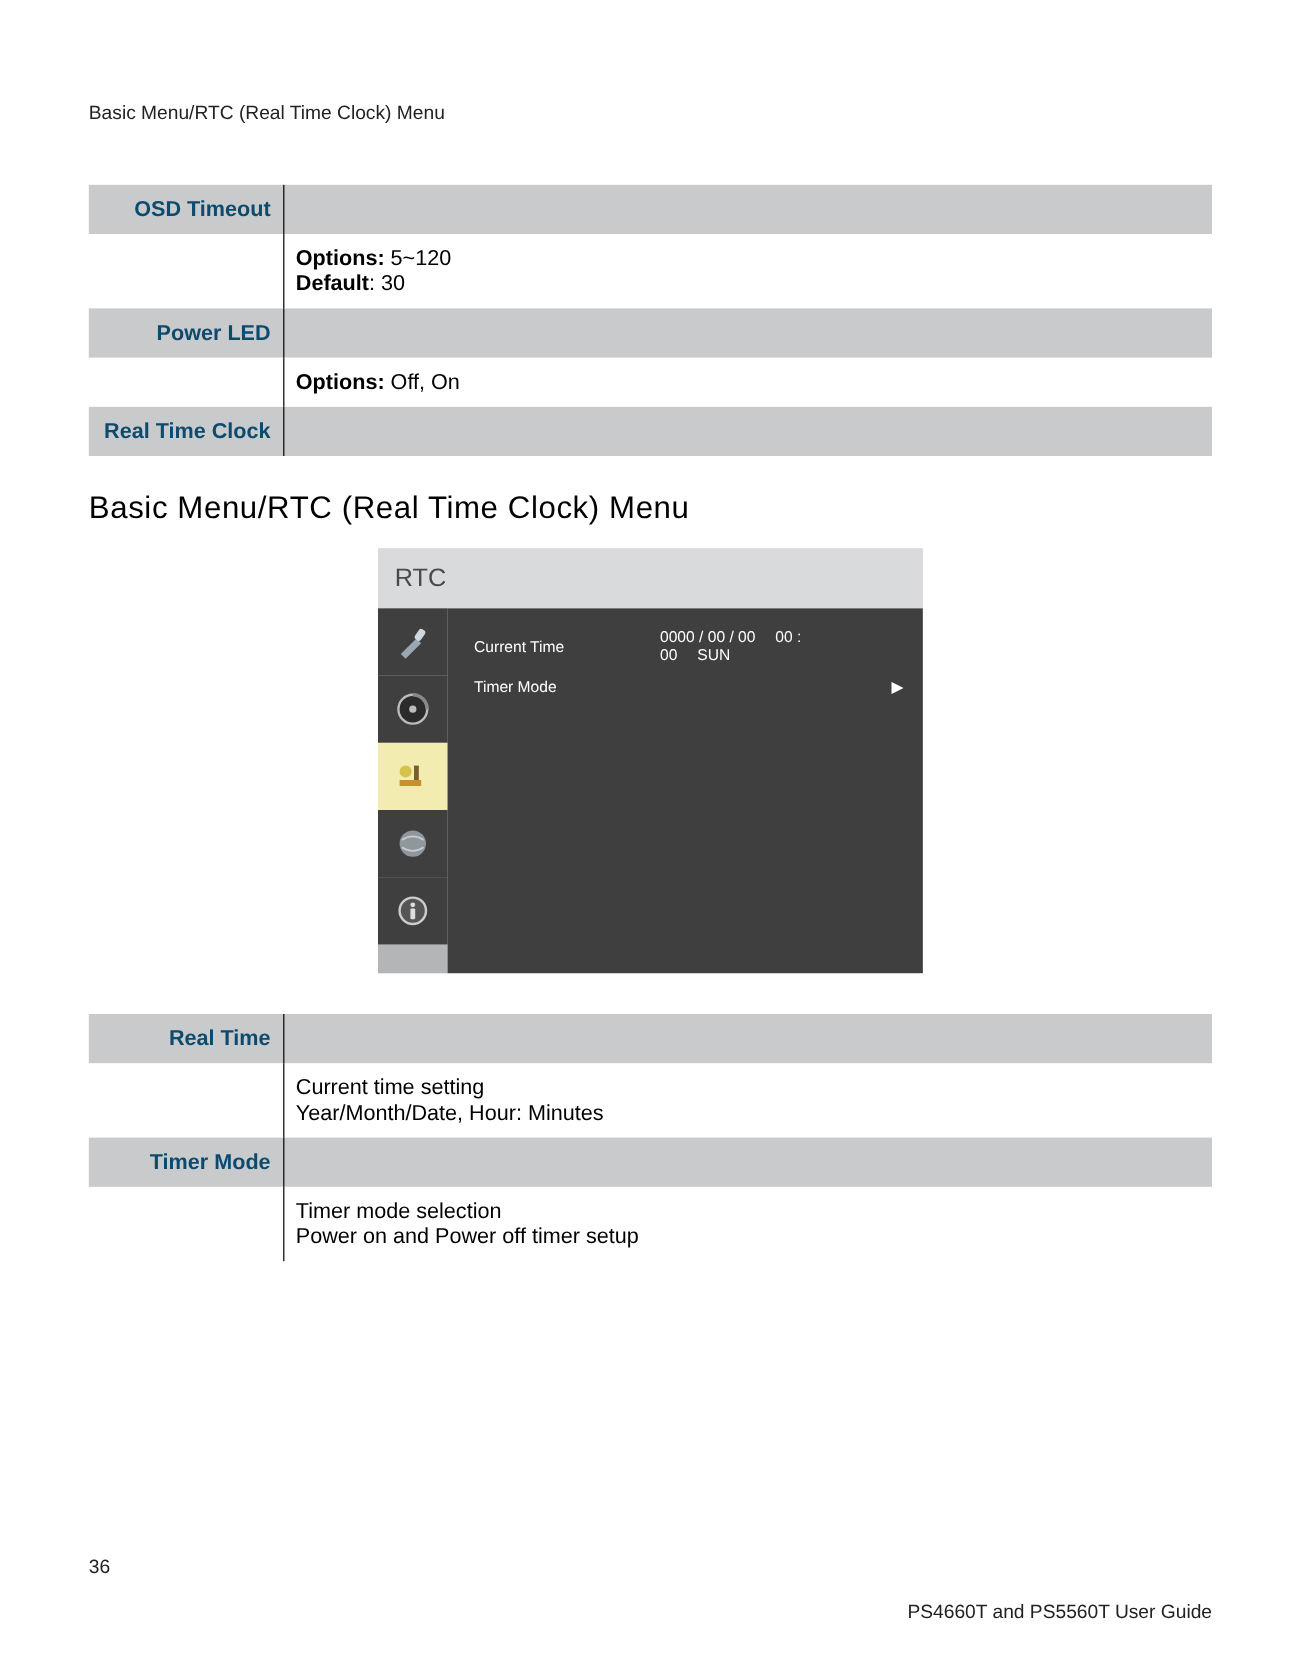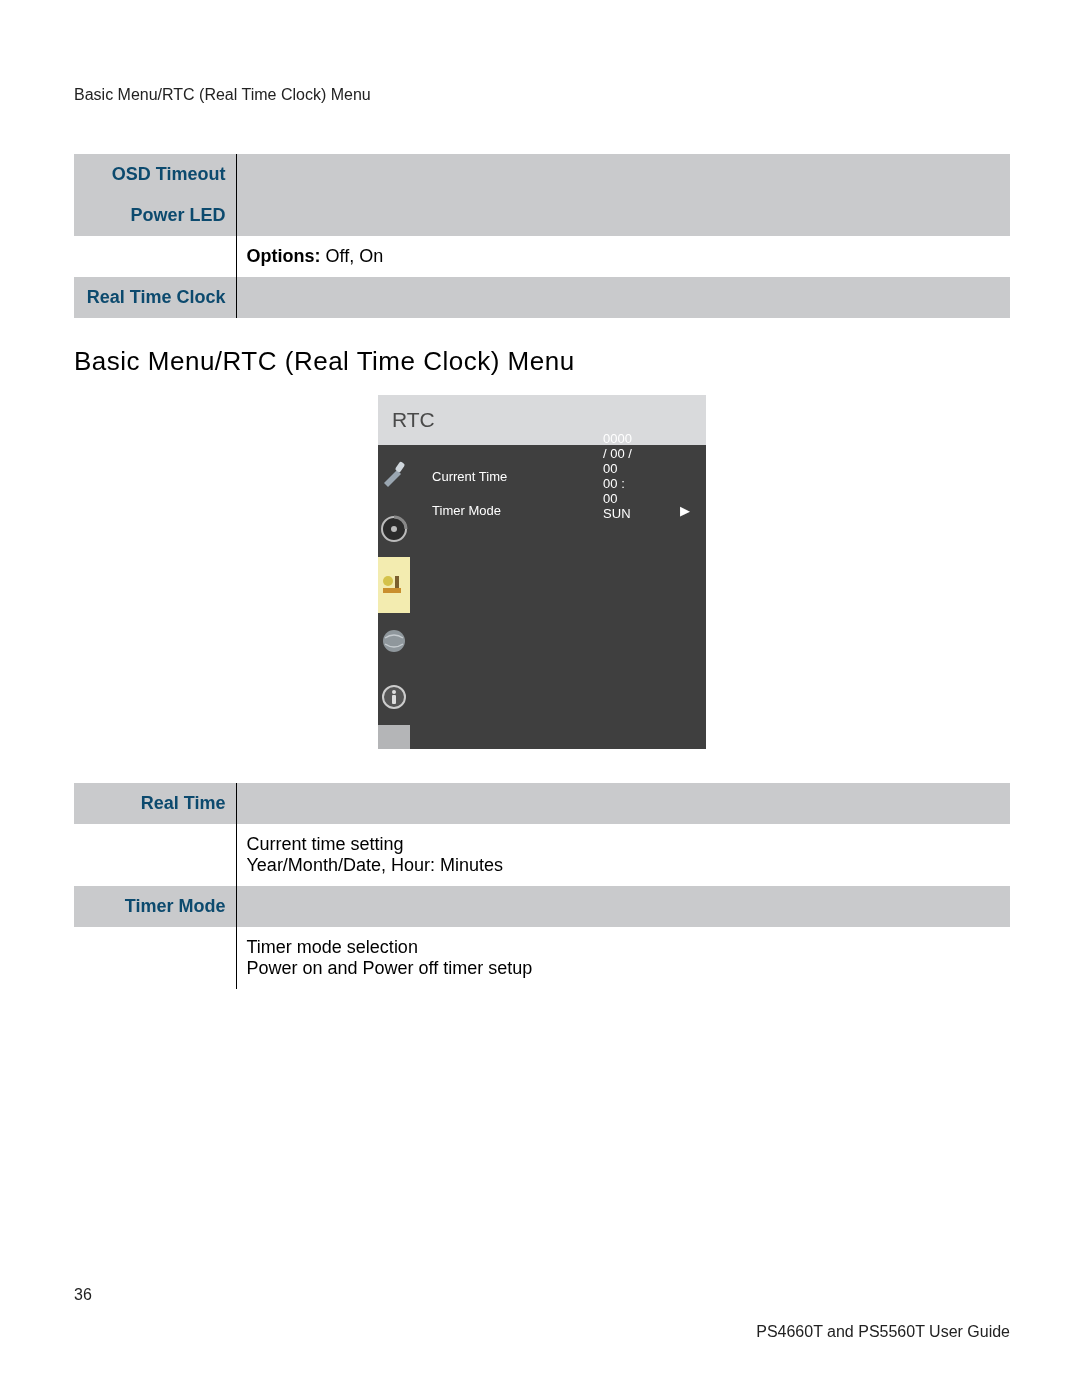--- a/index.html
+++ b/index.html
@@ -51,21 +51,21 @@
     color: #000;
     letter-spacing: .5px;
   }
 
   .osd-wrap {
     display: flex;
     justify-content: center;
     margin-bottom: 34px;
   }
   .osd {
-    width: 328px;
+    width: 454px;
     background: #d9dadc;
     font-family: Arial, sans-serif;
   }
   .osd-header {
     height: 50px;
     display: flex;
     align-items: center;
     padding-left: 14px;
     font-size: 21px;
     color: #4a4a4a;
@@ -93,26 +93,26 @@
     font-size: 13px;
     padding: 14px 16px 14px 22px;
   }
   .osd-row {
     display: flex;
     align-items: center;
     height: 34px;
     gap: 40px;
   }
   .osd-row .col1 { width: 115px; }
-  .osd-row .col-rest { flex: 1; display: flex; gap: 10px; margin-left: 16px; }
+  .osd-row .col-rest { flex: 1; display: flex; gap: 10px; }
   .osd-row .col-arrow { width: 18px; text-align: right; }
 
   .footer {
     position: absolute;
-    bottom: 56px;
+    bottom: 44px;
     left: 74px;
     right: 70px;
     display: flex;
     font-size: 16px;
     color: #222;
   }
   .footer .pageno { width: 260px; }
   .footer .doc { flex: 1; text-align: right; margin-top: 37px; }
 </style>
 </head>
@@ -124,20 +124,24 @@
   <table class="settings-table">
     <colgroup>
         <col class="label">
         <col>
       </colgroup>
     <tbody id="tbl1">
         <tr class="shaded">
           <td class="label-cell">OSD Timeout</td>
           <td class="content">&nbsp;</td>
         </tr>
+        <tr>
+          <td class="label-cell"></td>
+          <td class="content"><b>Options:</b> 5~120<br><b>Default</b>: 30</td>
+        </tr>
         <tr class="shaded">
           <td class="label-cell">Power LED</td>
           <td class="content">&nbsp;</td>
         </tr>
         <tr>
           <td class="label-cell"></td>
           <td class="content"><b>Options:</b> Off, On</td>
         </tr>
         <tr class="shaded">
           <td class="label-cell">Real Time Clock</td>

